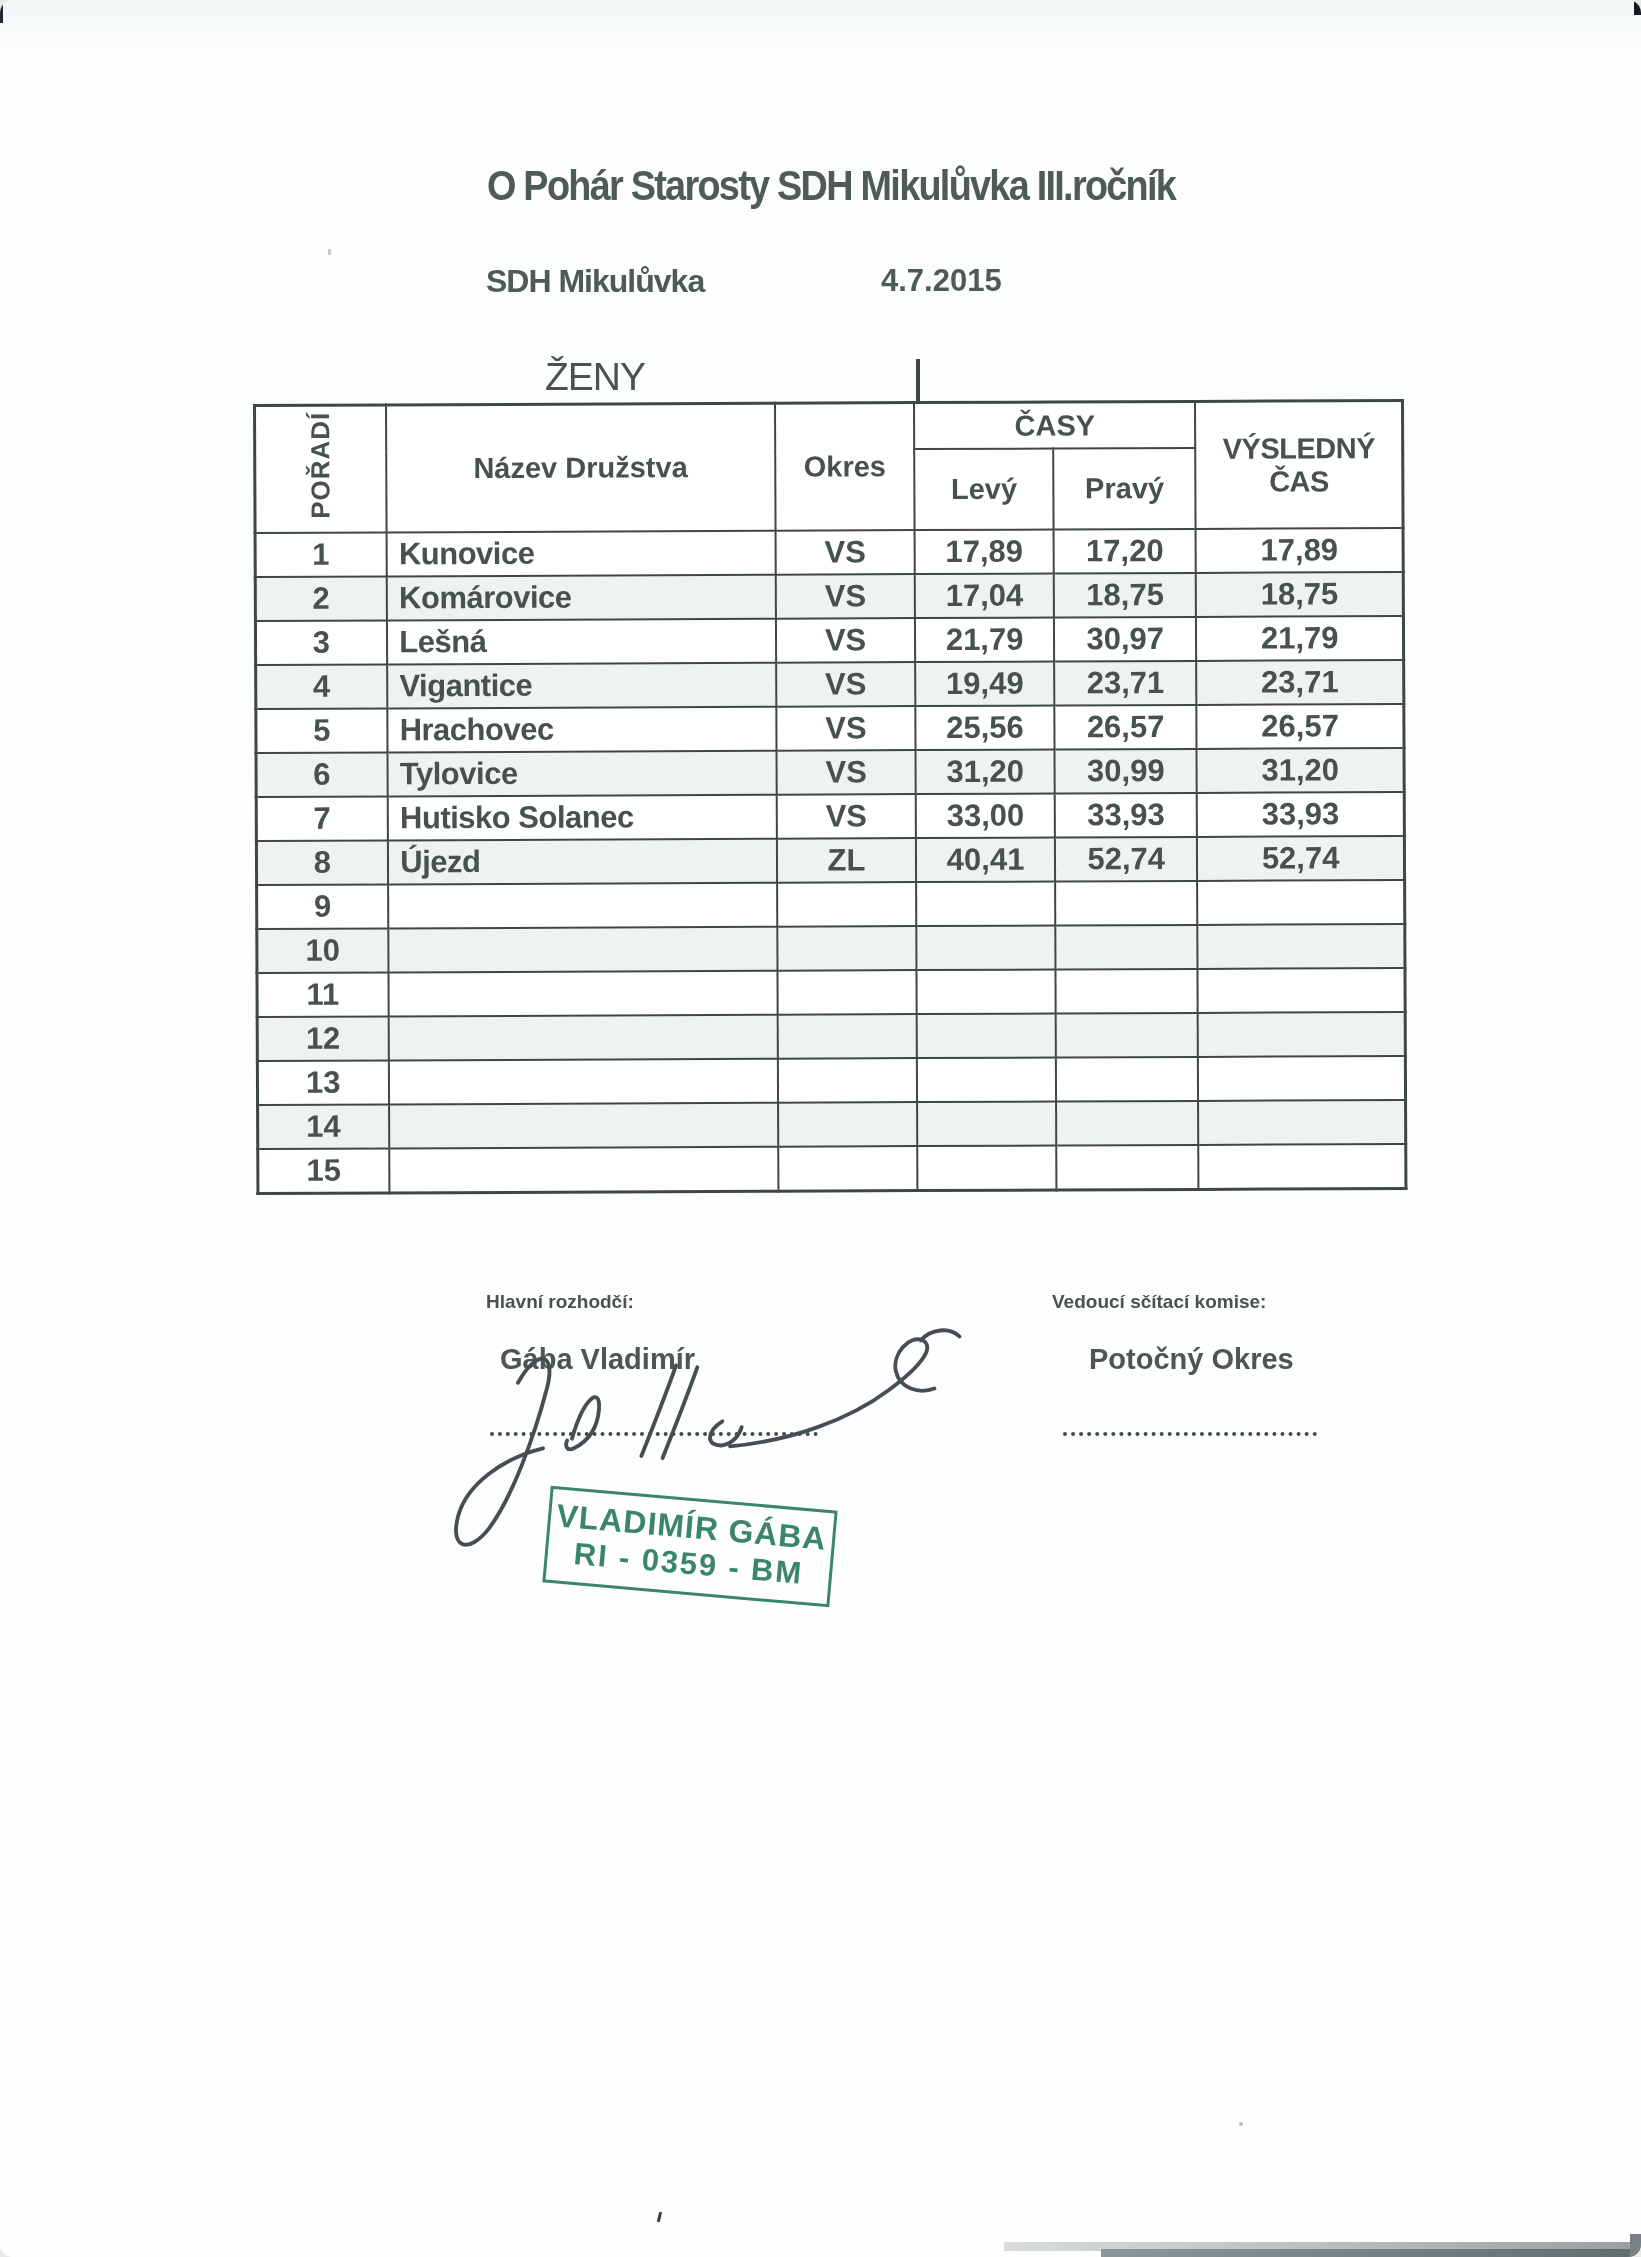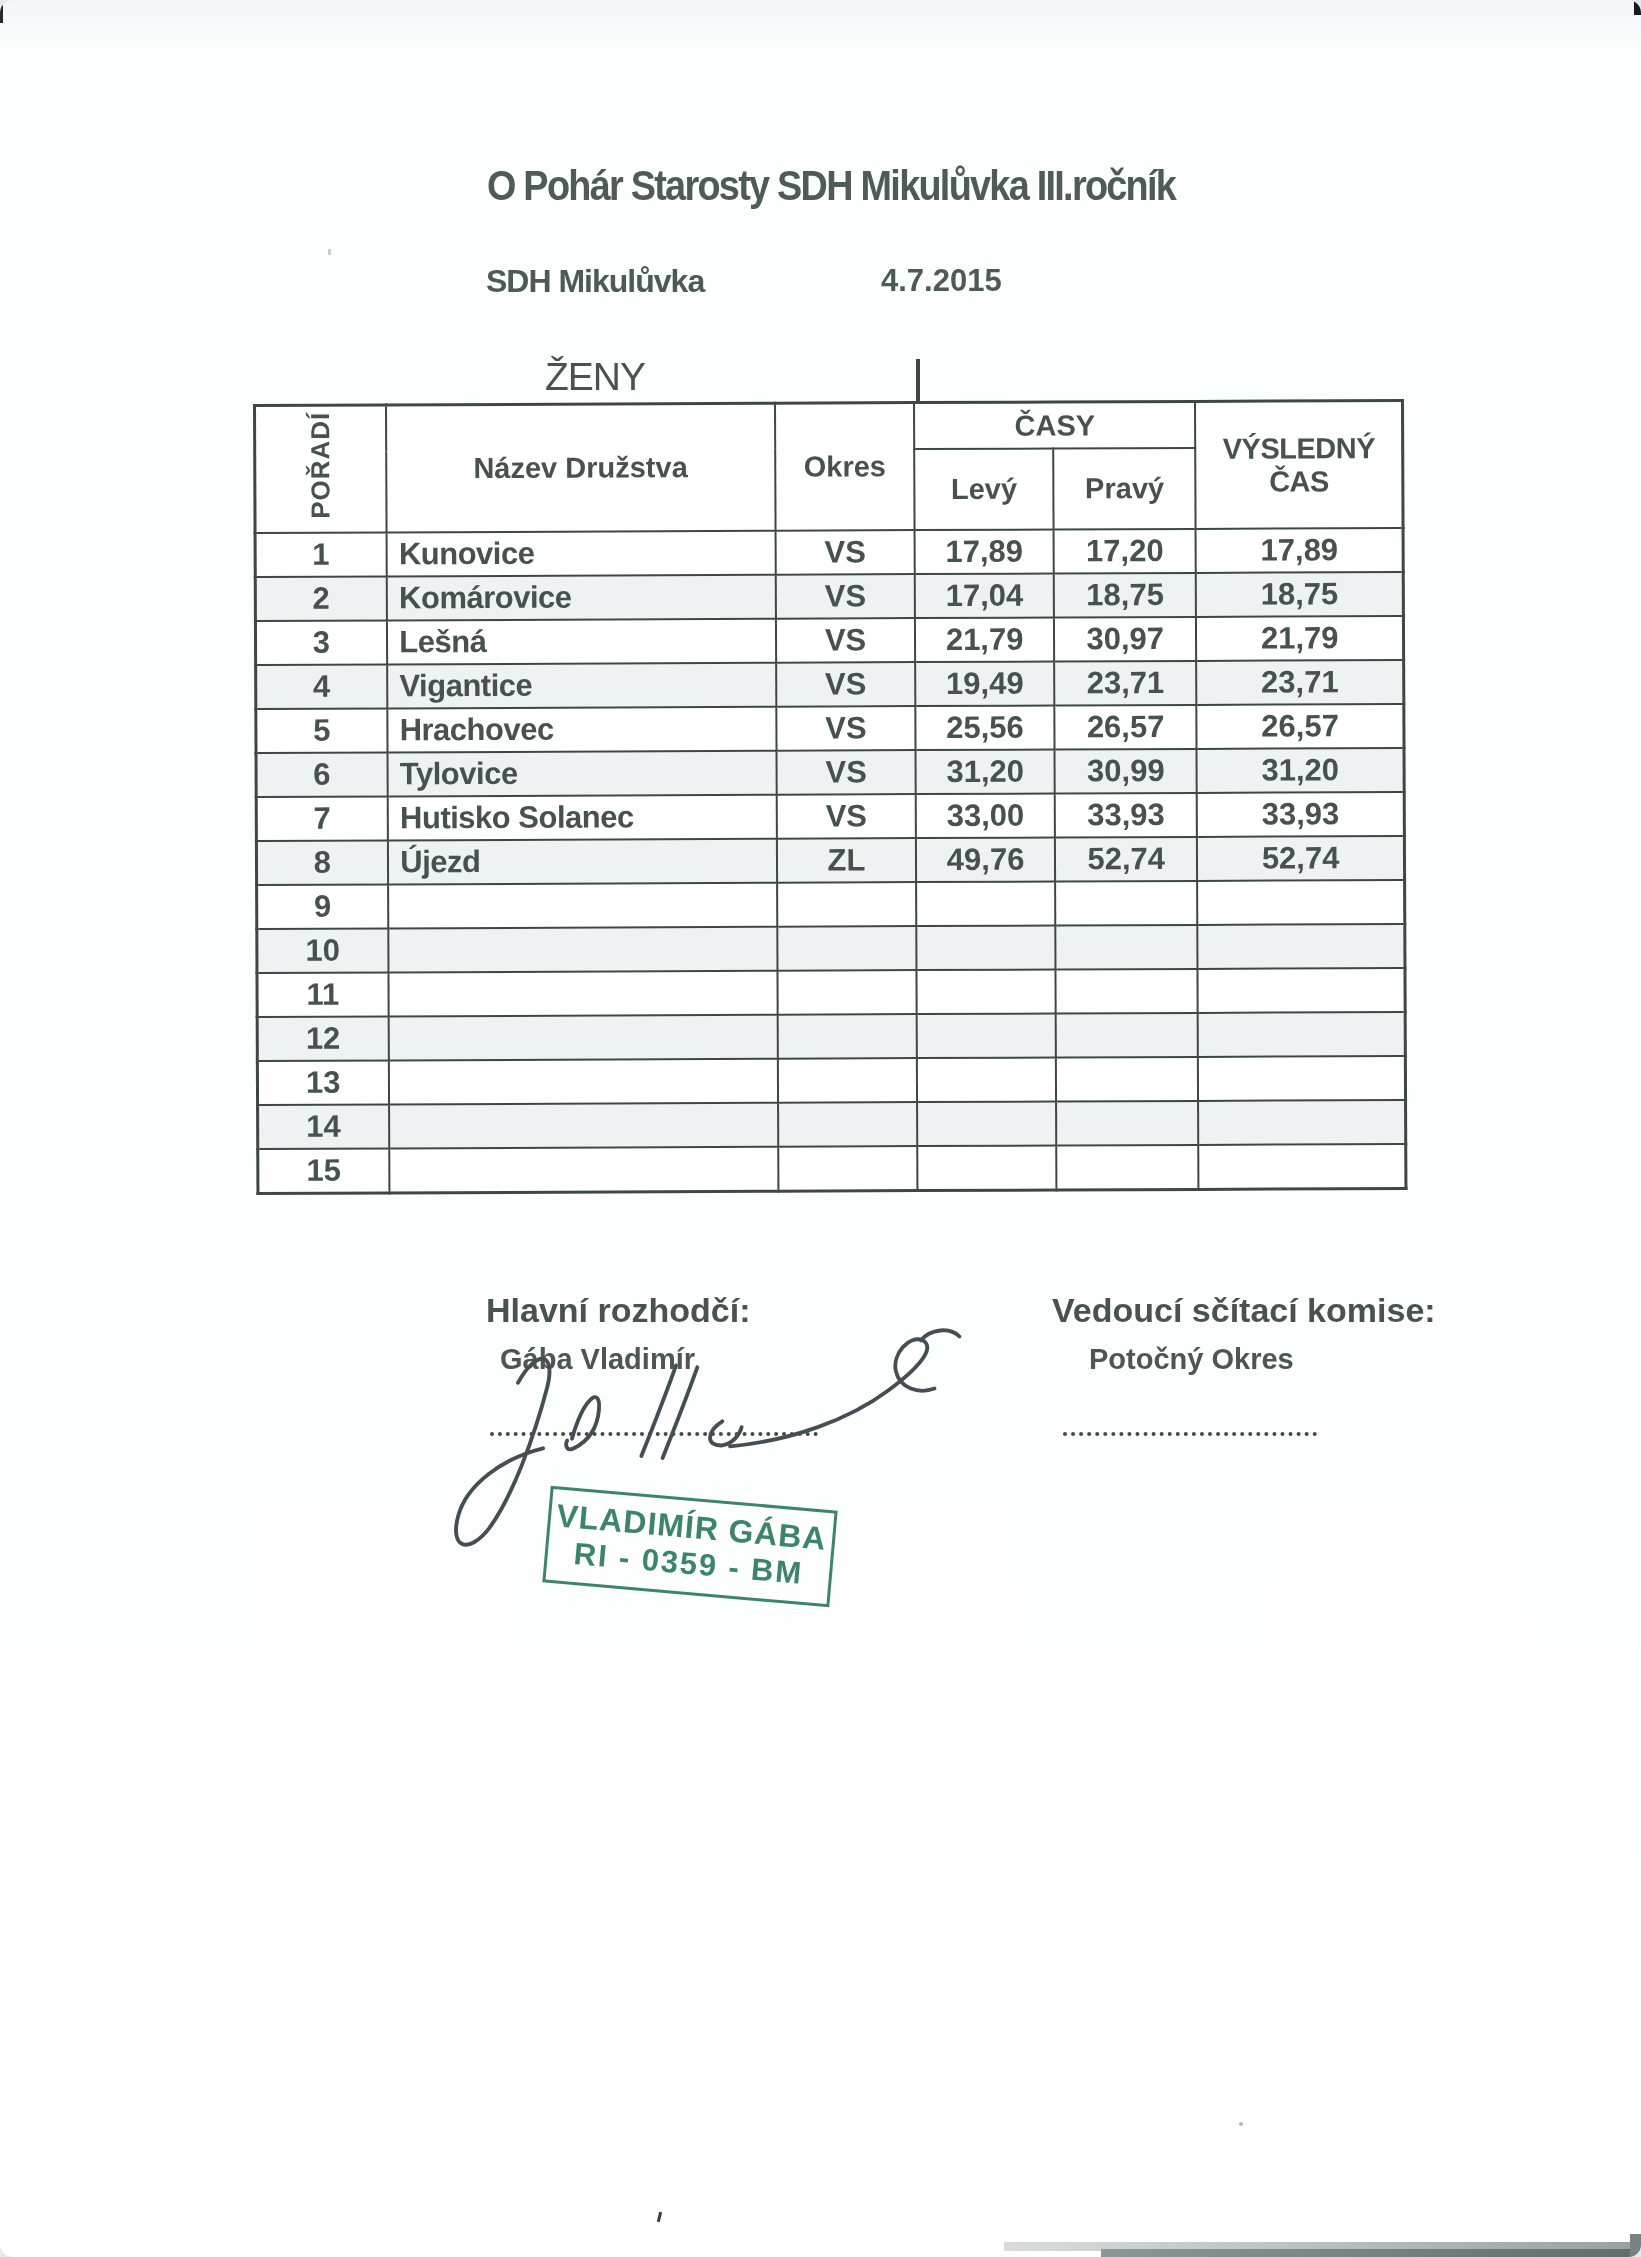--- a/index.html
+++ b/index.html
@@ -32,21 +32,21 @@
   th.rankhead span{
     display:inline-block;writing-mode:vertical-rl;transform:rotate(180deg);
     font-size:26px;letter-spacing:1px;line-height:1;
   }
   th.teamhead{font-size:29px;}
   th.reshead{font-size:26px;letter-spacing:-0.5px;}
   tbody td{height:42px;font-size:31px;background:#fff;}
   tbody tr.alt td{background:#eef2f2;}
   tbody td.team{text-align:left;padding-left:11.6px;letter-spacing:-0.5px;}
   
-  .flabel{font-size:34px;font-weight:bold;color:#48534f;}
+  .flabel{font-size:19px;font-weight:bold;color:#48534f;}
   .fname{font-size:29px;font-weight:bold;color:#4c5753;}
   .dots{border-bottom:4.8px dotted #414b48;height:0;}
   .stamp{
     left:546px;top:1498px;width:282px;height:91px;
     border:3.9px solid #2b7c5d;transform:rotate(5deg);transform-origin:center;
     color:#2b7c5d;text-align:center;opacity:0.92;
   }
   .stamp .s1{margin-top:7.7px;font-size:32px;font-weight:bold;letter-spacing:1px;white-space:nowrap;}
   .stamp .s2{font-size:31px;font-weight:bold;letter-spacing:1.9px;white-space:nowrap;}
   .sig{left:425px;top:1323px;}
@@ -158,21 +158,21 @@
             <td class="team">Hutisko Solanec</td>
             <td>VS</td>
             <td>33,00</td>
             <td>33,93</td>
             <td>33,93</td>
           </tr>
           <tr class="alt">
             <td>8</td>
             <td class="team">Újezd</td>
             <td>ZL</td>
-            <td>49,76</td>
+            <td>40,41</td>
             <td>52,74</td>
             <td>52,74</td>
           </tr>
           <tr>
             <td>9</td>
             <td class="team"></td>
             <td></td>
             <td></td>
             <td></td>
             <td></td>

